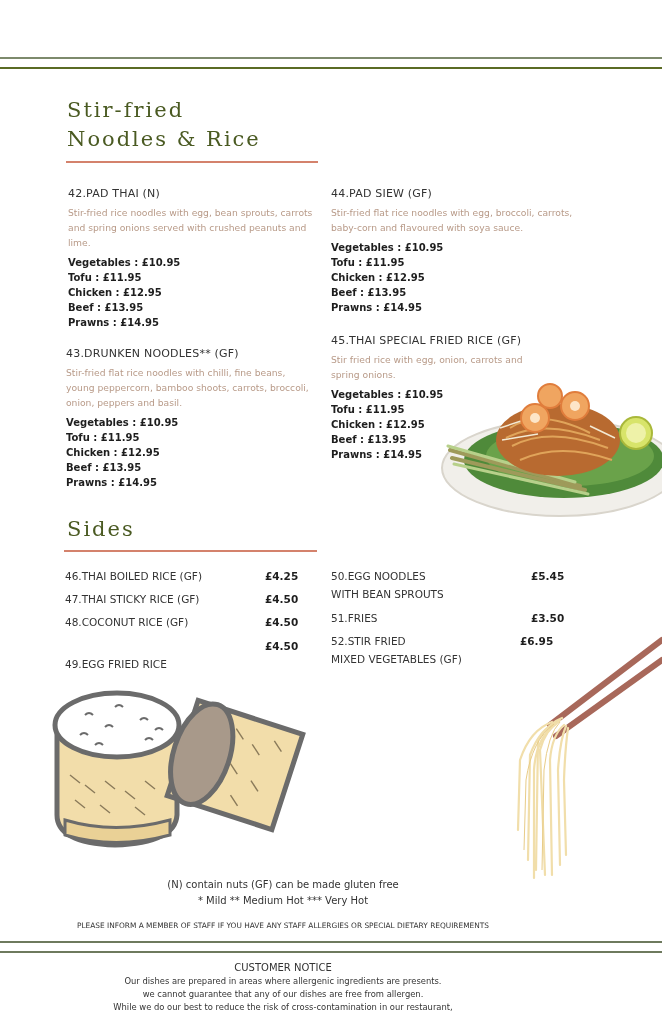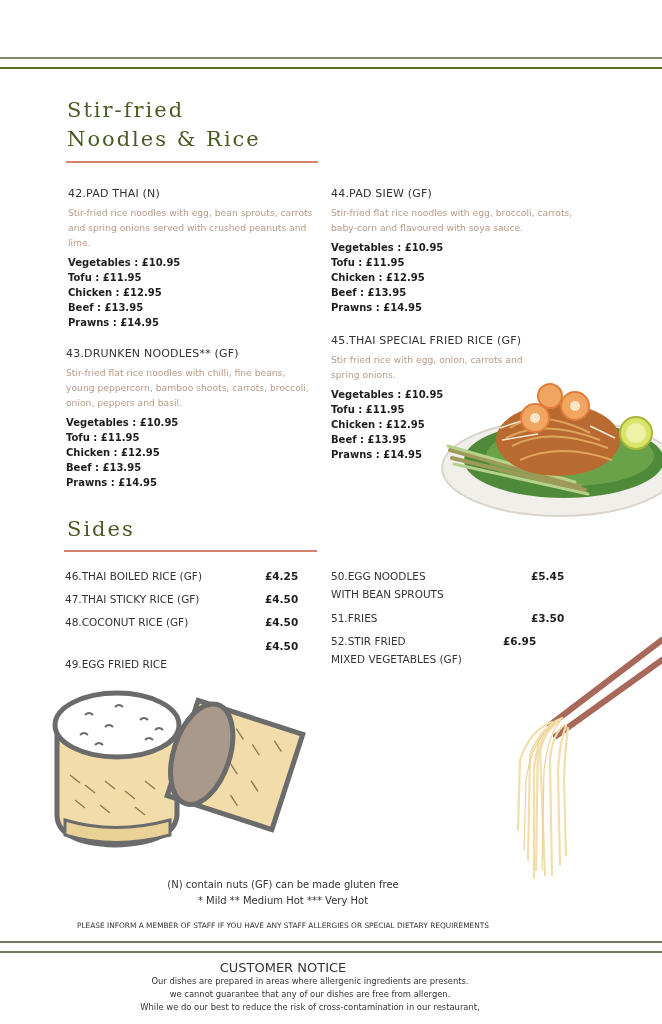--- a/index.html
+++ b/index.html
@@ -33,21 +33,21 @@
     .prices { margin-top: 5px; }
     .price { font-size: 10px; font-weight: bold; color: #1e1e1e; line-height: 15px; }
 
     .side { position: absolute; font-size: 10.5px; color: #333; line-height: 18px; }
     .side-price { position: absolute; font-size: 10.5px; font-weight: bold; color: #1e1e1e; line-height: 18px; }
 
     .center { position: absolute; left: 0; width: 566px; text-align: center; }
     .legend1 { top: 877px; font-size: 10px; color: #333; line-height: 16px; }
     .legend2 { top: 893px; font-size: 10px; color: #333; line-height: 16px; }
     .warning { top: 920px; font-size: 7.4px; color: #333; line-height: 12px; }
-    .notice-title { top: 961px; font-size: 13px; color: #333; line-height: 13px; }
+    .notice-title { top: 961px; font-size: 10px; color: #333; line-height: 13px; }
     .notice-line { font-size: 8.4px; color: #333; line-height: 13px; }
 
     .illus { position: absolute; }
   </style>
 </head>
 <body>
 
 <div class="hline top1"></div>
 <div class="hline top2"></div>
 
@@ -165,21 +165,21 @@
 </div>
 <div class="side-price" style="left:531px; top:567px;">£5.45</div>
 
 <div class="side" style="left:331px; top:609px;">51.FRIES</div>
 <div class="side-price" style="left:531px; top:609px;">£3.50</div>
 
 <div class="side" style="left:331px; top:632px;">
   <div>52.STIR FRIED</div>
   <div>MIXED VEGETABLES (GF)</div>
 </div>
-<div class="side-price" style="left:503px; top:632px;">£6.95</div>
+<div class="side-price" style="left:520px; top:632px;">£6.95</div>
 
 <div class="illus" style="left:25px; top:685px; width:285px; height:170px;">
   <svg width="285" height="170" viewBox="0 0 285 170">
 
     <path d="M32 40 L32 130 Q32 158 90 160 Q150 158 152 130 L152 40 Z" fill="#f2ddaa" stroke="#6b6b6b" stroke-width="5"></path>
     <path d="M40 135 Q90 150 145 135 L145 150 Q90 165 40 150 Z" fill="#ead196" stroke="#6b6b6b" stroke-width="3"></path>
     <ellipse cx="92" cy="40" rx="62" ry="32" fill="#ffffff" stroke="#6b6b6b" stroke-width="5"></ellipse>
     <g stroke="#6b6b6b" stroke-width="2" fill="none">
       <path d="M60 30 q4 -4 8 0"></path>
         <path d="M90 22 q4 -4 8 0"></path>
@@ -238,17 +238,17 @@
 </div>
 
 <div class="center legend1">(N) contain nuts (GF) can be made gluten free</div>
 <div class="center legend2">* Mild  ** Medium Hot  *** Very Hot</div>
 <div class="center warning">PLEASE INFORM A MEMBER OF STAFF IF YOU HAVE ANY STAFF ALLERGIES OR SPECIAL DIETARY REQUIREMENTS</div>
 
 <div class="hline bot1"></div>
 <div class="hline bot2"></div>
 
 <div class="center notice-title">CUSTOMER NOTICE</div>
-<div class="center" style="top:975px;padding-left:27px;">
+<div class="center" style="top:975px;">
   <div class="notice-line">Our dishes are prepared in areas where allergenic ingredients are presents.</div>
   <div class="notice-line">we cannot guarantee that any of our dishes are free from allergen.</div>
   <div class="notice-line">While we do our best to reduce the risk of cross-contamination in our restaurant,</div>
 </div>
 
 </body></html>

